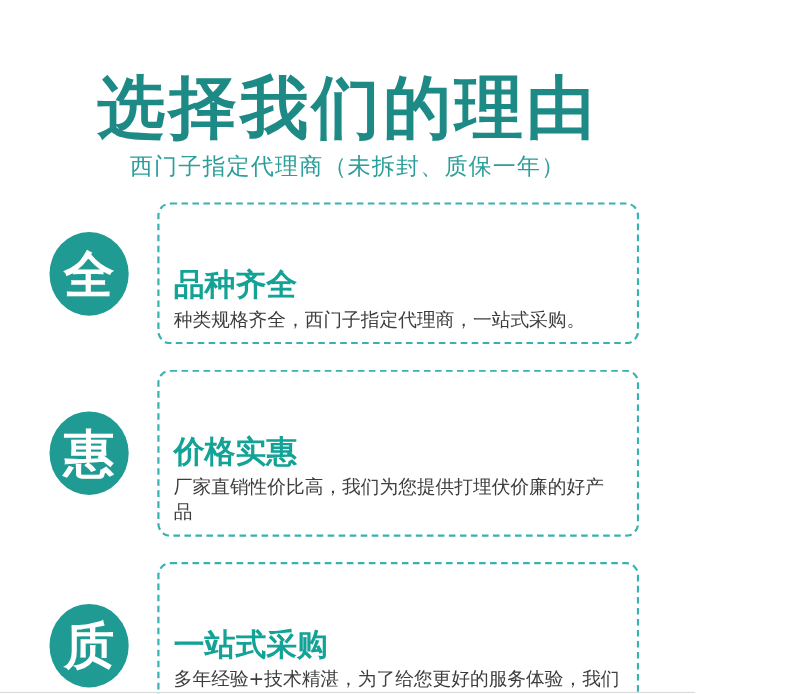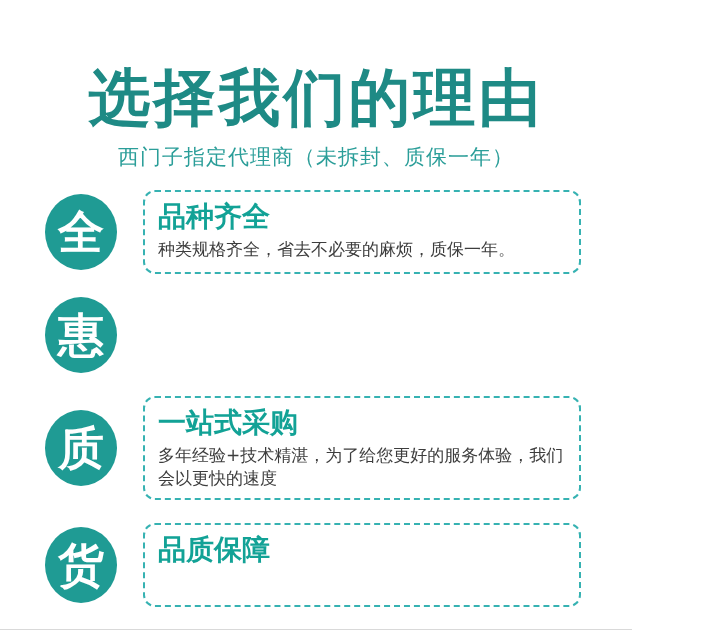--- a/index.html
+++ b/index.html
@@ -22,21 +22,21 @@
   }
   .page-title {
     font-family: "DejaVu Serif", serif;
     font-weight: bold;
     font-size: 62px;
     line-height: 1.15;
     letter-spacing: 3px;
     color: #1e8a85;
   }
   .page-subtitle {
-    margin-top: 10px;
+    margin-top: 4px;
     font-size: 21px;
     letter-spacing: 1px;
     color: #2b9e99;
   }
   
   .features {
     margin-top: 19px;
     padding: 0 51px 0 45px;
   }
   .feature-row {
@@ -65,20 +65,21 @@
     min-height: 84px;
     border: 2px dashed #36b2b2;
     border-radius: 12px;
     padding: 7px 14px 8px 13px;
   }
   .feature-heading {
     font-size: 28px;
     font-weight: bold;
     color: #12a296;
     line-height: 36px;
+    margin-top: 48px;
   }
   .feature-body {
     font-size: 17px;
     color: #3d3d3d;
     line-height: 23px;
     margin-top: 3px;
   }
   
   .bottom-divider {
     position: absolute;
@@ -98,26 +99,30 @@
     <div class="page-title">选择我们的理由</div>
     <div class="page-subtitle">西门子指定代理商（未拆封、质保一年）</div>
   </div>
 
   <div class="features">
 
     <div class="feature-row">
       <div class="feature-badge">全</div>
       <div class="feature-box">
         <div class="feature-heading">品种齐全</div>
-        <div class="feature-body">种类规格齐全，省去不必要的麻烦，质保一年。</div>
+        <div class="feature-body">种类规格齐全，西门子指定代理商，一站式采购。</div>
       </div>
     </div>
 
     <div class="feature-row">
       <div class="feature-badge">惠</div>
+      <div class="feature-box">
+        <div class="feature-heading">价格实惠</div>
+        <div class="feature-body">厂家直销性价比高，我们为您提供打埋伏价廉的好产品</div>
+      </div>
     </div>
 
     <div class="feature-row">
       <div class="feature-badge">质</div>
       <div class="feature-box">
         <div class="feature-heading">一站式采购</div>
         <div class="feature-body">多年经验+技术精湛，为了给您更好的服务体验，我们会以更快的速度</div>
       </div>
     </div>
 

